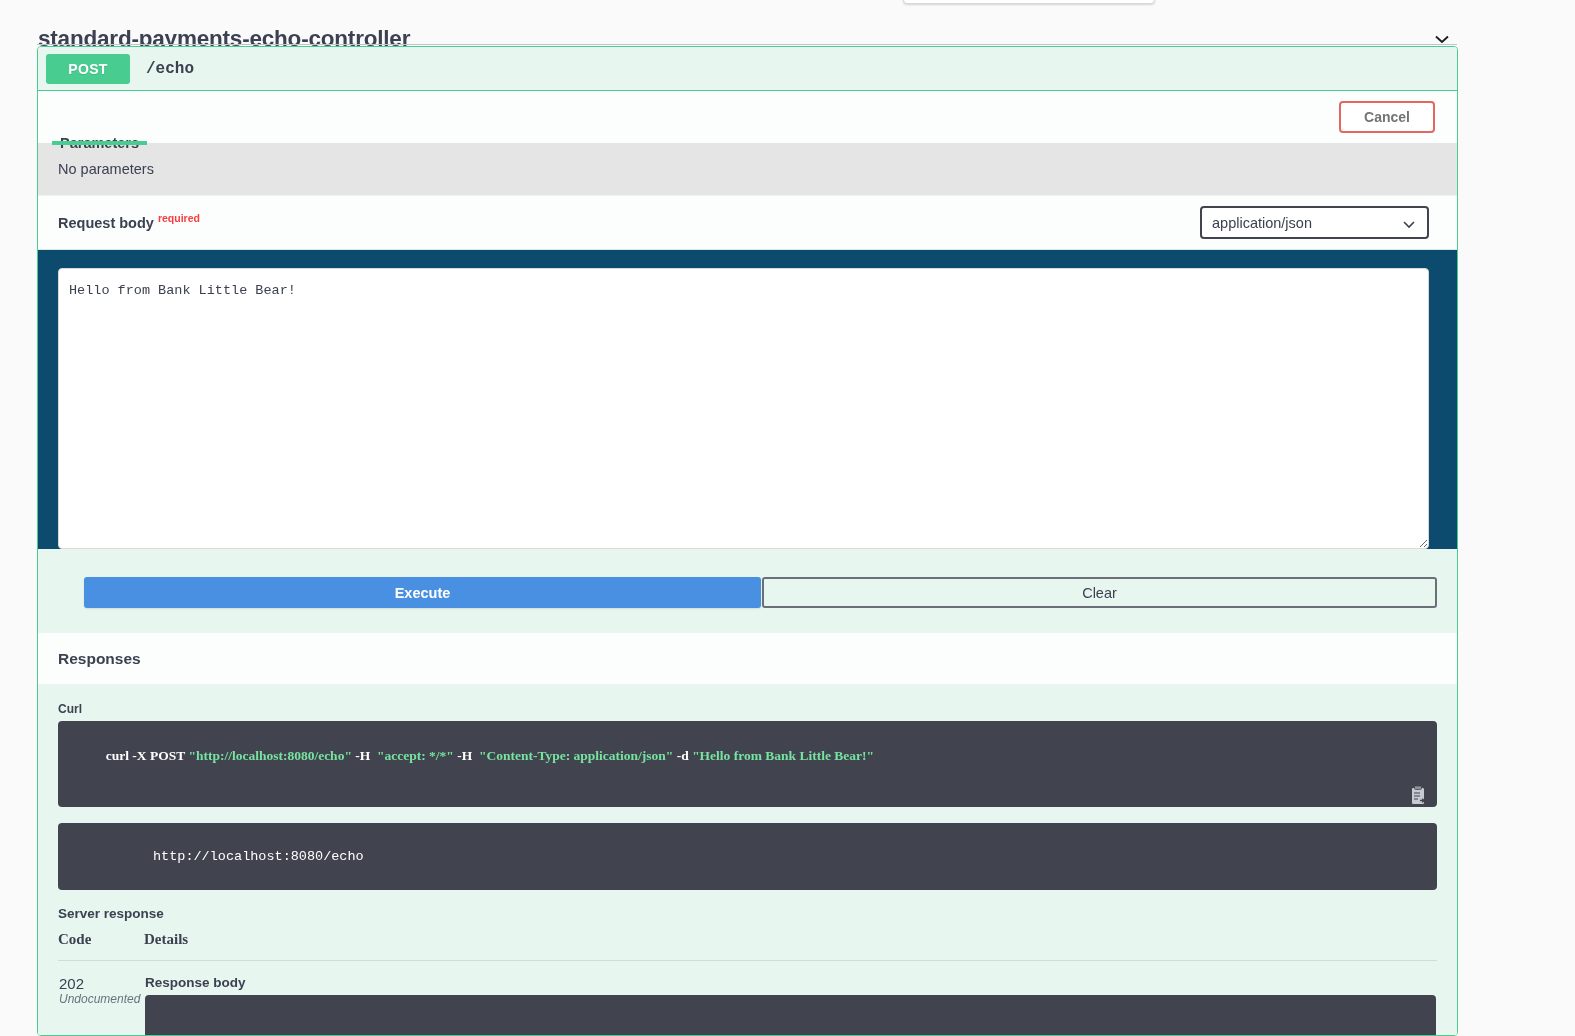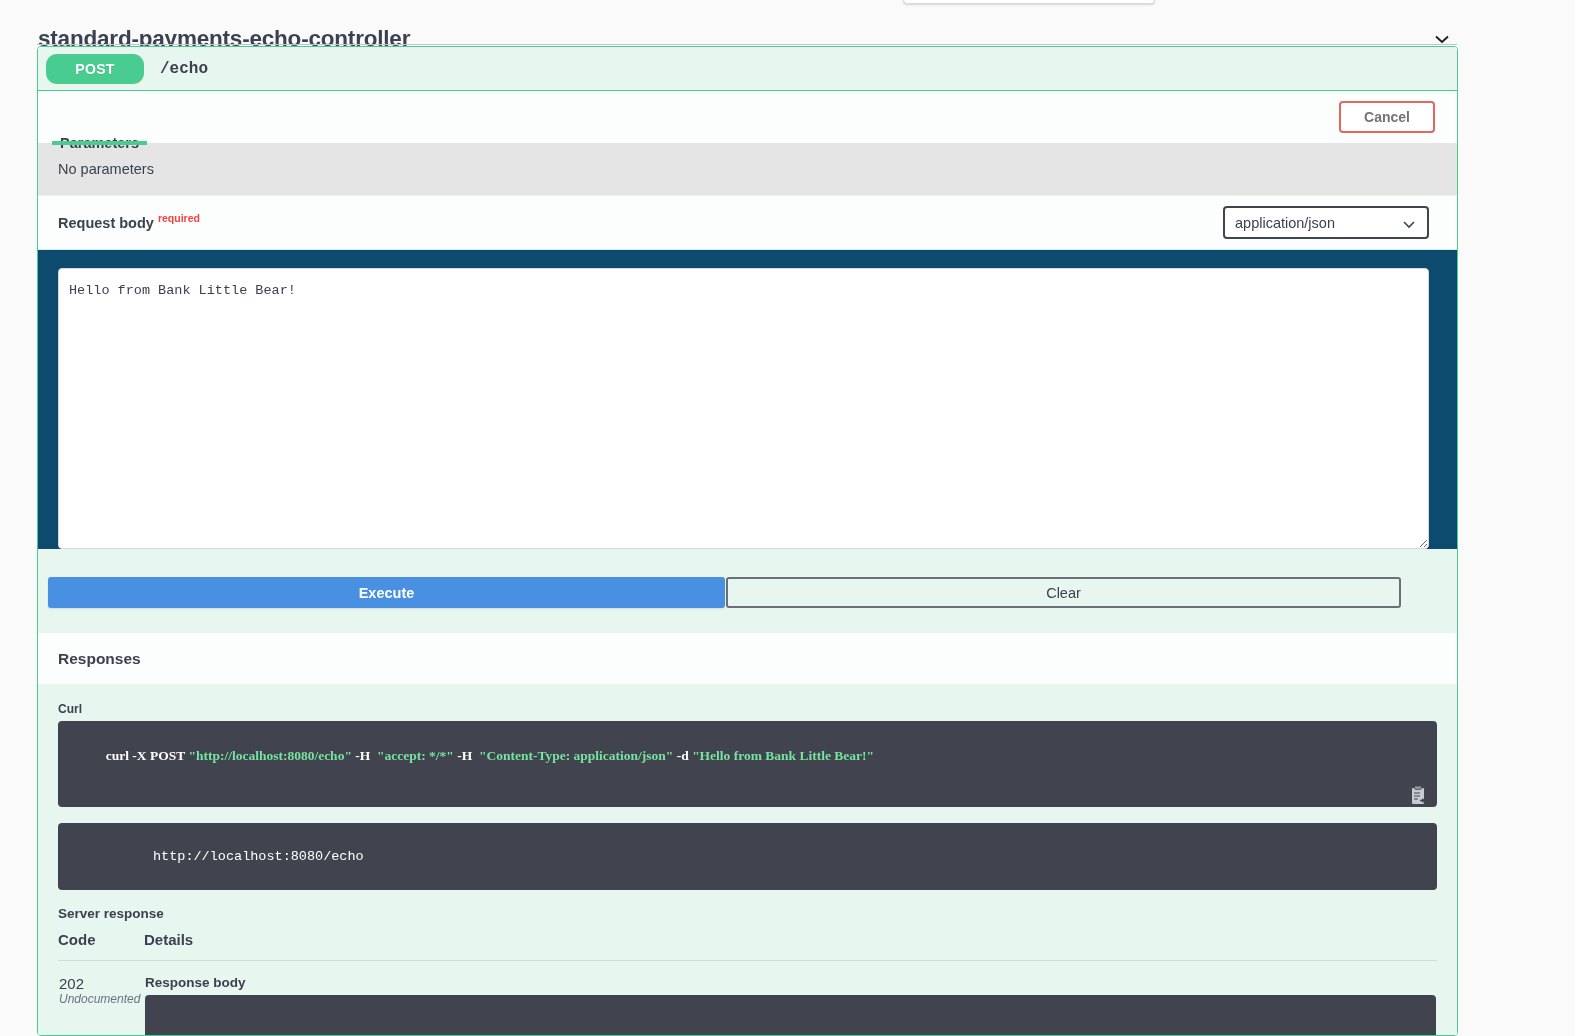--- a/index.html
+++ b/index.html
@@ -45,21 +45,21 @@
     border-radius: 4px;
     background: #fff;
     overflow: hidden;
   }
   .op-summary {
     display: flex; align-items: center;
     height: 44px; background: #e8f6f0; padding-left: 8px;
     border-bottom: 1px solid #49cc90;
   }
   .op-method {
-    width: 98px; height: 30px; border-radius: 11px; background: #49cc90;
+    width: 84px; height: 30px; border-radius: 3px; background: #49cc90;
     color: #fff; font-size: 14px; font-weight: bold; letter-spacing: .3px;
     display: flex; align-items: center; justify-content: center;
     text-shadow: 0 1px 0 rgba(0,0,0,.1);
   }
   .op-path {
     margin-left: 16px; font-family: "Liberation Mono", monospace;
     font-size: 16px; font-weight: bold; color: #3b4151;
   }
 
   .op-body { background: #fcfefd; }
@@ -94,21 +94,21 @@
     display: flex; align-items: center; justify-content: space-between;
     padding: 0 28px 0 20px;
     border-top: 1px solid #e8f6f0;
   }
   .reqbody-label { font-size: 14.5px; font-weight: bold; color: #3b4151; }
   .reqbody-required {
     color: #f93e3e; font-size: 10.5px; font-weight: bold; vertical-align: super;
     margin-left: 4px;
   }
   .media-select {
-    position: relative; width: 206px; height: 33px;
+    position: relative; width: 229px; height: 33px;
     border: 2px solid #41444e; border-radius: 4px; background: #fff;
     display: flex; align-items: center; padding: 0 10px;
     font-size: 14.5px; color: #3b4151; cursor: pointer;
   }
   .media-select .sel-chevron { position: absolute; right: 10px; top: 8px; }
 
   .body-editor-wrap {
     background: #0c4a6e; padding: 18px 20px 0 20px;
     border-top: 1px solid #d6ece3;
   }
@@ -116,21 +116,21 @@
     width: 1371px; height: 281px;
     border: 1px solid #d9d9d9; border-radius: 4px;
     background: #fff; padding: 12px 12px 12px 10px;
     font-family: "Liberation Mono", monospace; font-size: 13.5px;
     color: #3b4151; resize: both; outline: none; display: block;
     line-height: 1.5;
   }
 
   .exec-row {
     background: #e8f6f0; padding: 28px 20px 24px 10px;
-    display: flex; align-items: center;
+    display: flex; align-items: center; justify-content: flex-end;
   }
   .btn-execute {
     width: 677px; height: 31px; background: #4990e2; border: 2px solid #4990e2;
     color: #fff; font-size: 14.5px; font-weight: bold; cursor: pointer;
     border-radius: 3px; font-family: "Liberation Sans", sans-serif;
     box-shadow: 0 1px 2px rgba(0,0,0,.1);
   }
   .btn-clear {
     width: 675px; height: 31px; background: #e8f6f0; border: 2px solid #6a6f78;
     color: #3b4151; font-size: 14.5px; cursor: pointer; border-radius: 3px;
@@ -160,21 +160,21 @@
     position: absolute; right: 8px; top: 50%; transform: translateY(-50%);
     width: 22px; height: 22px; cursor: pointer; opacity: .9;
   }
   .copy-btn svg { display: block; }
 
   .server-resp-label { font-size: 13.5px; font-weight: bold; color: #3b4151; margin-bottom: 10px; }
 
   .resp-table { width: 100%; border-collapse: collapse; }
   .resp-table th {
     text-align: left; font-size: 15px; font-weight: bold; color: #3b4151;
-    padding: 0 0 12px 0; border-bottom: 1px solid #cfded6;
+    padding: 0 0 12px 0; border-bottom: 1px solid #cfded6; font-family: Liberation Serif, serif;
   }
   .resp-table th.col-code { width: 86px; }
   .resp-table td { vertical-align: top; padding-top: 14px; }
   .resp-code { font-size: 15px; color: #3b4151; line-height: 1.15; }
   .resp-undoc { font-size: 12px; font-style: italic; color: #6b7280; }
   .resp-bodylabel { font-size: 13.5px; font-weight: bold; color: #3b4151; margin-bottom: 5px; }
 
   .resp-code-block {
     position: relative; background: #41444e; border-radius: 4px;
     padding: 12px 14px 14px 14px; min-height: 83px;

